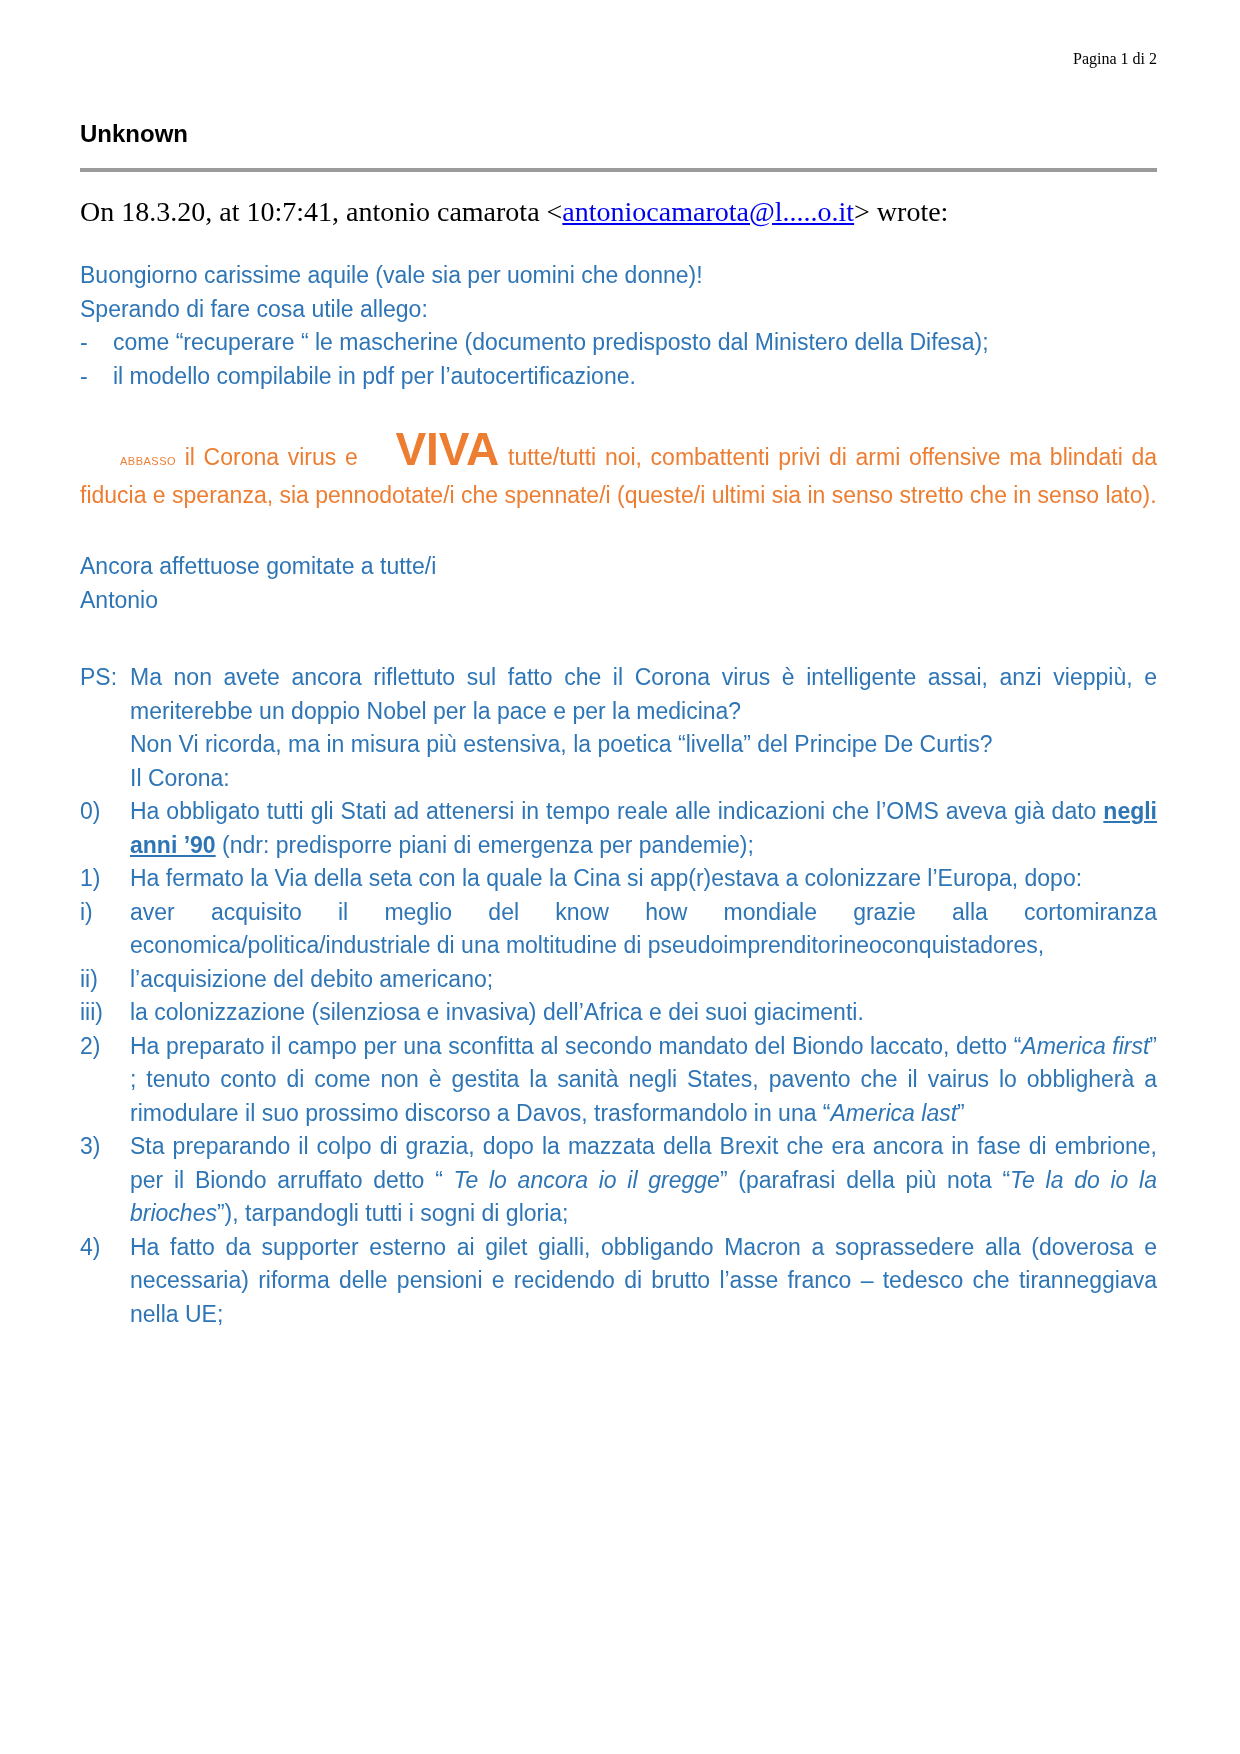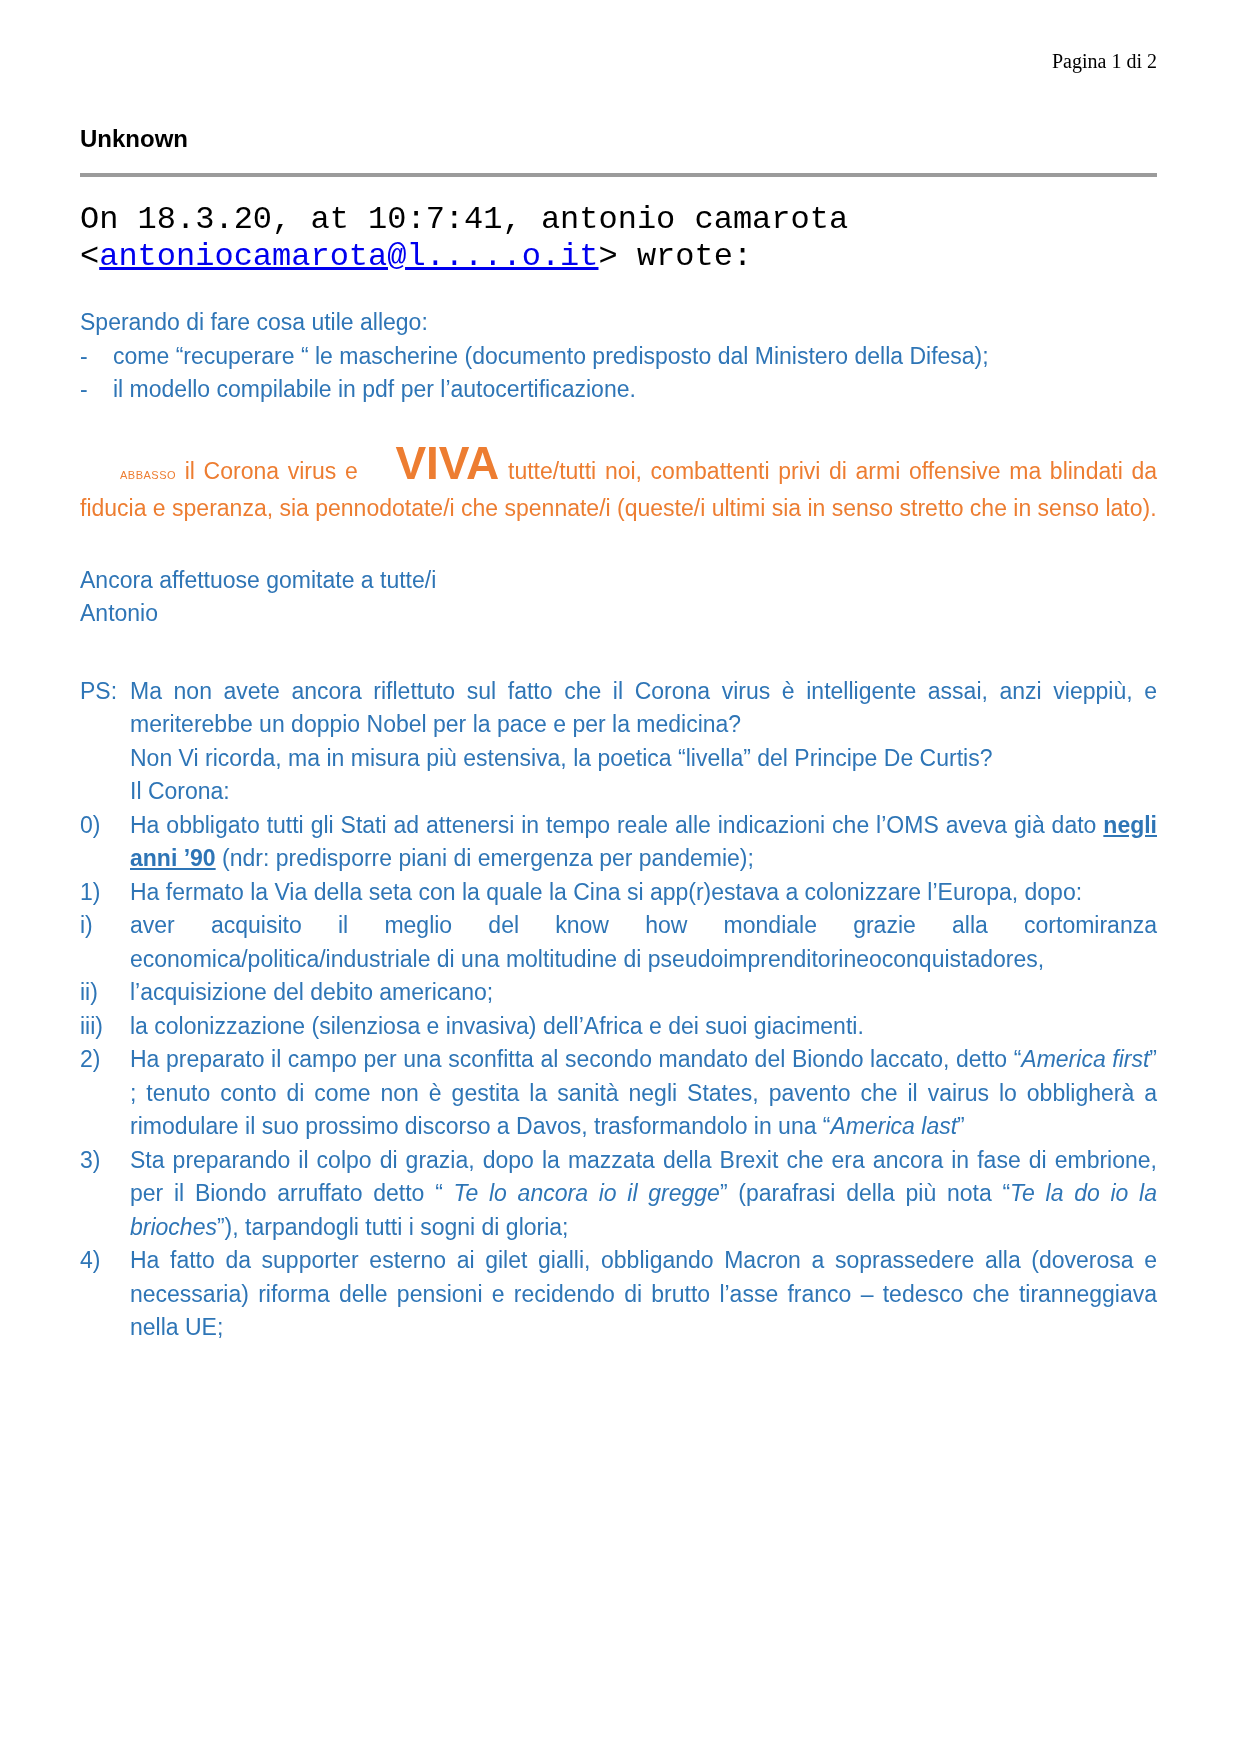--- a/index.html
+++ b/index.html
@@ -15,39 +15,39 @@
     background: #ffffff;
     box-sizing: border-box;
     padding: 50px 83px 40px 80px;
     font-family: "Liberation Sans", sans-serif;
     color: #000000;
   }
 
   
   .page-number {
     font-family: "Liberation Serif", serif;
-    font-size: 20px;
+    font-size: 16px;
     text-align: right;
     color: #000000;
   }
   .doc-title {
     margin-top: 52px;
     font-size: 24px;
     font-weight: bold;
     color: #000000;
   }
   .rule {
     margin-top: 20px;
     height: 4px;
     background: #9b9b9b;
   }
   .quote-header {
     margin-top: 24px;
-    font-family: Liberation Mono, monospace;
-    font-size: 32px;
+    font-family: Liberation Serif, serif;
+    font-size: 28px;
     color: #000000;
   }
   .email-link {
     color: #0000ee;
     text-decoration: underline;
     cursor: pointer;
   }
 
   
   .bodytext {
@@ -115,20 +115,21 @@
 
   <div class="doc-title">Unknown</div>
 
   <div class="rule"></div>
 
   <div class="quote-header">
     <span>On 18.3.20, at 10:7:41, antonio camarota &lt;</span><span class="email-link">antoniocamarota@l.....o.it</span><span>&gt; wrote:</span>
   </div>
 
   <div class="bodytext greeting">
+    <div>Buongiorno carissime aquile (vale sia per uomini che donne)!</div>
     <div>Sperando di fare cosa utile allego:</div>
   </div>
 
   <div class="bodytext">
     <div class="dash-row">
       <span class="marker">-</span>
       <span class="item-text justify">come “recuperare “ le mascherine (documento predisposto dal Ministero della Difesa);</span>
     </div>
     <div class="dash-row">
       <span class="marker">-</span>

